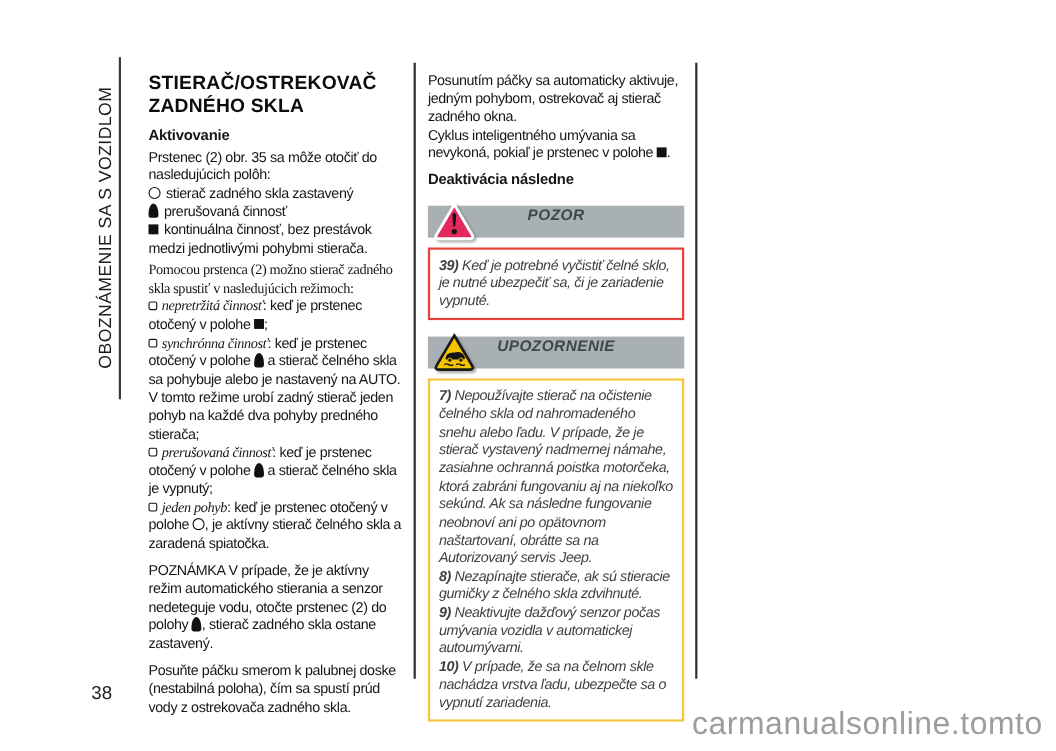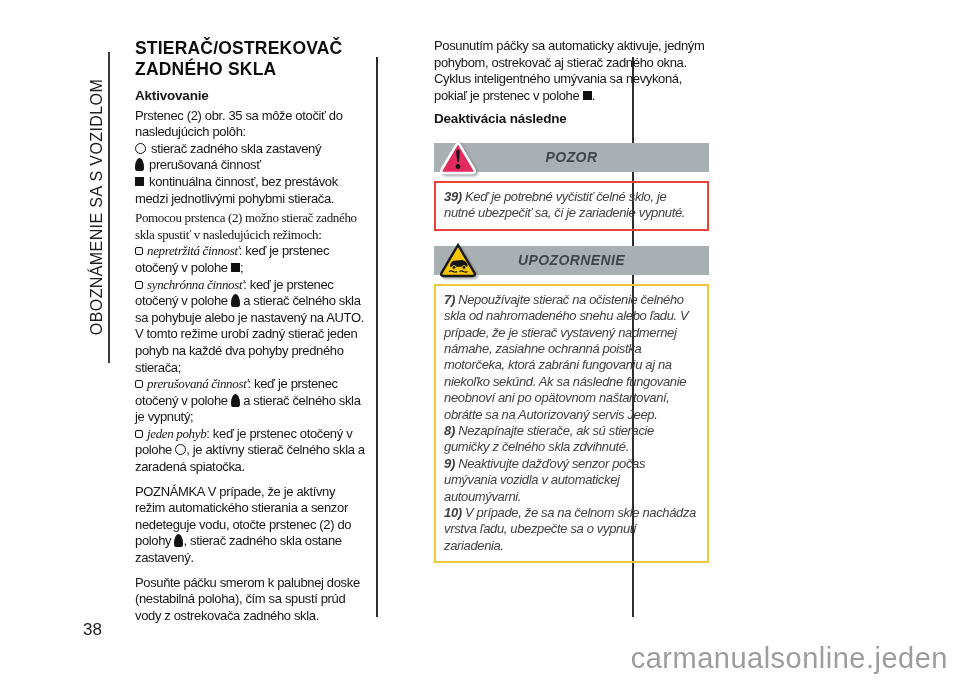--- a/index.html
+++ b/index.html
@@ -14,23 +14,23 @@
   
   .sidebar-label {
     position:absolute; left:97px; top:207px;
     transform:translate(-50%,-50%) rotate(-90deg);
     white-space:nowrap; font-size:16px; letter-spacing:.4px; color:#1c1c1c;
   }
   .sidebar-rule { position:absolute; left:108px; top:52px; width:2px; height:311px; background:#3a3a3a; }
   .page-number { position:absolute; left:83px; top:620px; font-size:17px; color:#1c1c1c; }
 
   
-  .col { position:absolute; top:38px; font-size:13px; line-height:16.6px; letter-spacing:-0.35px; }
+  .col { position:absolute; top:65px; font-size:13px; line-height:16.6px; letter-spacing:-0.35px; }
   .col-left  { left:135px; width:230px; }
-  .col-right { left:389px; width:275px;margin-left:45px; }
+  .col-right { left:389px; width:233px; }
   .divider { position:absolute; top:57px; width:2px; height:560px; background:#2e2e2e; }
   .divider-mid { left:376px; }
   .divider-right { left:632px; }
 
   h1.title { font-size:17.5px; line-height:20.5px; font-weight:bold; letter-spacing:.2px; margin-bottom:9px; color:#0d0d0d; }
   h2.subhead { font-size:13.5px; font-weight:bold; margin:7px 0 3px 0; letter-spacing:-0.2px; }
   p.para { margin:0 0 8px 0; }
   p.tight { margin:0; }
   .modes-intro { margin:3px 0 0 0;font-family:Liberation Serif, serif; }
 
@@ -39,21 +39,21 @@
   .icon-square { display:inline-block; width:9px; height:9px; background:#111; vertical-align:0px; }
   .icon-drop { display:inline-block; width:9px; height:13px; background:#111;
                border-radius:50% 50% 2px 2px / 72% 72% 3px 3px; vertical-align:-2px; }
   .icon-checkbox { display:inline-block; width:8px; height:8px; border:1.8px solid #111; border-radius:2px; vertical-align:0px; margin-right:4px; }
   .pos-line .icon-circle, .pos-line .icon-square, .pos-line .icon-drop { margin-right:5px; }
 
   .mode-label { font-style:italic;font-family:Liberation Serif, serif; }
 
   
   .warn-bar { position:relative; height:29px; margin-top:15px;
-              display:flex; align-items:center; justify-content:center; }
+              display:flex; justify-content:center; }
   .warn-bar .bar-bg { position:absolute; inset:0; }
   .warn-title { position:relative; font-style:italic; font-weight:bold; font-size:14px; color:#3f474a; letter-spacing:.4px; }
   .warn-icon { position:absolute; left:4px; top:-4px; width:40px; height:36px;
                filter:drop-shadow(2px 2px 1px rgba(80,80,80,.45)); }
   .warn-box { margin-top:9px; padding:6px 8px 7px 8px; font-style:italic; line-height:16.4px; color:#404040; }
   .warn-box .num { font-weight:bold; }
 
   .watermark { position:absolute; right:12px; bottom:8px; font-size:29px; color:#9d9d9d; letter-spacing:.5px; }
 </style>
 </head>
@@ -142,14 +142,14 @@
       <span>Nepoužívajte stierač na očistenie čelného skla od nahromadeného snehu alebo ľadu. V prípade, že je stierač vystavený nadmernej námahe, zasiahne ochranná poistka motorčeka, ktorá zabráni fungovaniu aj na niekoľko sekúnd. Ak sa následne fungovanie neobnoví ani po opätovnom naštartovaní, obrátte sa na Autorizovaný servis Jeep.</span><br>
       <span class="num">8)</span>
       <span>Nezapínajte stierače, ak sú stieracie gumičky z čelného skla zdvihnuté.</span><br>
       <span class="num">9)</span>
       <span>Neaktivujte dažďový senzor počas umývania vozidla v automatickej autoumývarni.</span><br>
       <span class="num">10)</span>
       <span>V prípade, že sa na čelnom skle nachádza vrstva ľadu, ubezpečte sa o vypnutí zariadenia.</span>
     </div>
   </div>
 
-  <div class="watermark">carmanualsonline.jeden</div>
+  <div class="watermark">carmanualsonline.tomto</div>
 </div>
 
 </body></html>

